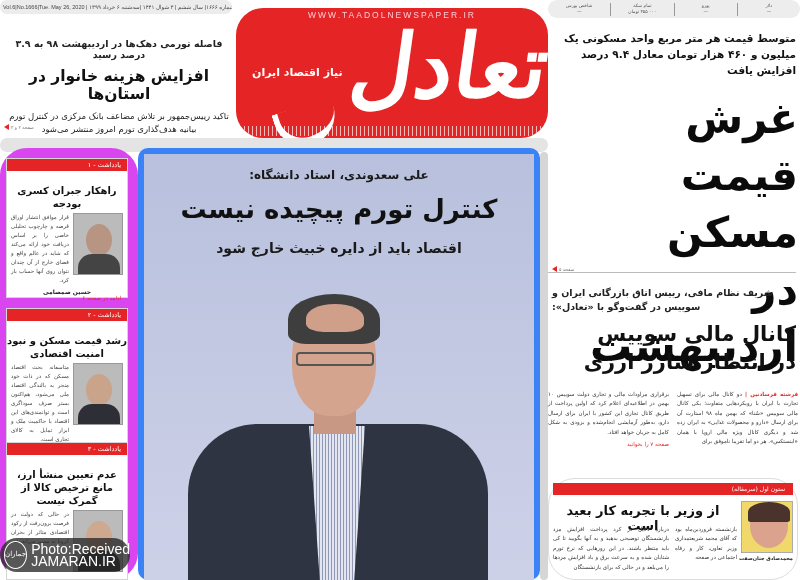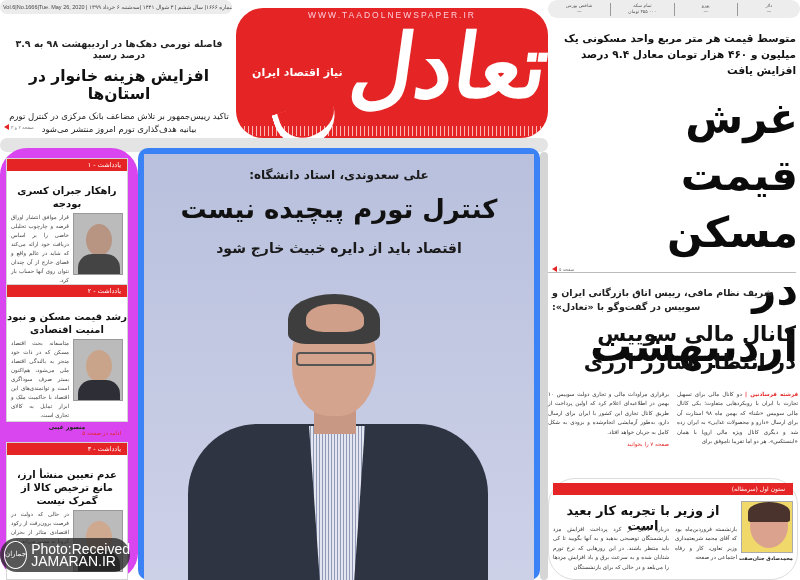--- a/index.html
+++ b/index.html
@@ -130,21 +130,21 @@
     <div class="body">
       <div class="photo">
           <div class="head" style="background:#b89483"></div>
           <div class="torso" style="background:#444"></div>
         </div>
       <div class="txt">قرار موافق انتشار اوراق قرضه و چارچوب تحلیلی خاصی را بر اساس دریافت خود ارائه می‌کند که شاید در عالم واقع و فضای خارج از آن چندان نتوان روی آنها حساب باز کرد.</div>
     </div>
     <div class="author">حسین صمصامی</div>
     <div class="cont" style="padding-right:6px;">ادامه در صفحه ۶</div>
   </div>
-  <div class="box" style="top:136px; height:138px;">
+  <div class="box" style="top:160px; height:138px;">
     <div class="bar">یادداشت - ۲</div>
     <div class="bt">رشد قیمت مسکن و نبود امنیت اقتصادی</div>
     <div class="body">
       <div class="photo">
           <div class="head"></div>
           <div class="torso" style="background:#2e2e36"></div>
         </div>
       <div class="txt">متاسفانه بحث اقتصاد مسکن که در ذات خود منجر به بالندگی اقتصاد ملی می‌شود، هم‌اکنون بستر صرف سوداگری است و توانمندی‌های این اقتصاد با حاکمیت ملک و ابزار تمایل به کالای تجاری است.</div>
     </div>
     <div class="author">منصور غیبی</div>

